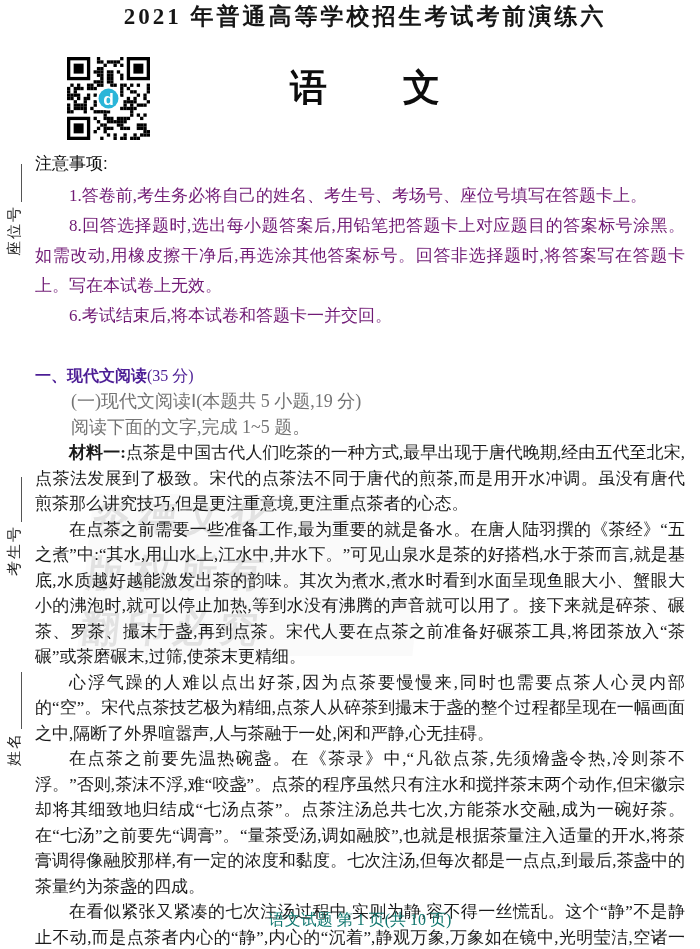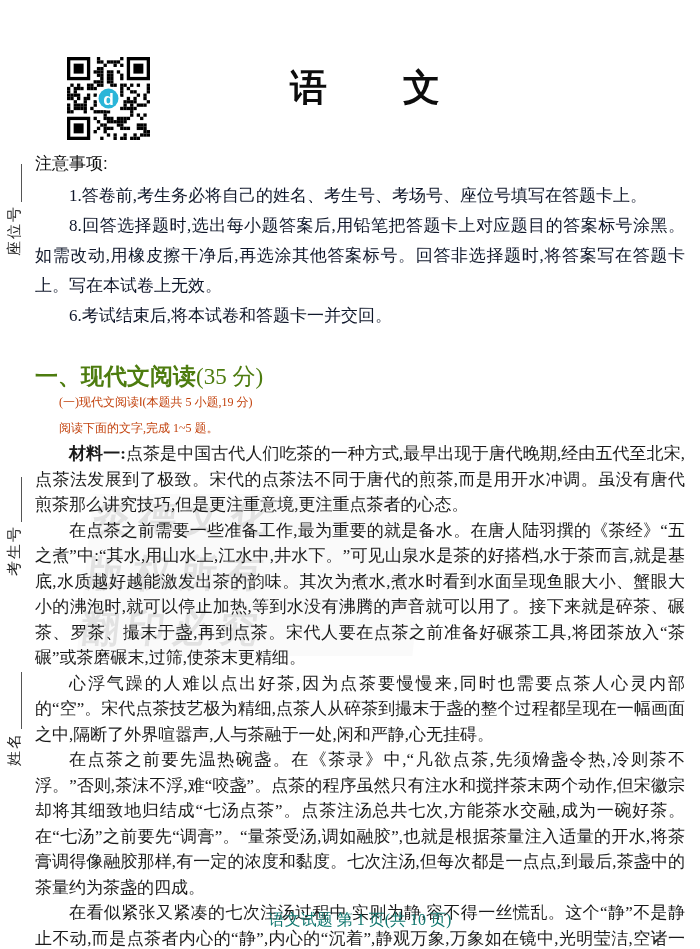--- a/index.html
+++ b/index.html
@@ -67,31 +67,31 @@
   
   .content{
     position:absolute;left:35px;top:152px;width:650px;z-index:1;
   }
   .notice-heading{
     font-family:"Liberation Sans", sans-serif;
     font-size:17px;font-weight:normal;margin:0 0 6px 0;color:#0c0c0c;
   }
   .notice-item{
     margin:0;font-size:17px;line-height:30px;
-    text-align:justify;text-indent:2em;color:#0f172a;
+    text-align:justify;text-indent:2em;color:#701a75;
   }
   .reading{margin-top:32px;}
   .section-heading{
-    margin:0;font-size:23px;line-height:26px;color:#4d7c0f;
+    margin:0;font-size:16px;line-height:26px;color:#4c1d95;
   }
   .section-heading .bold-part{
     font-family:"Liberation Sans", sans-serif;font-weight:bold;
   }
   .sub-line{
-    margin:0;font-size:12px;line-height:25.5px;text-indent:2em;color:#c2410c;
+    margin:0;font-size:18px;line-height:25.5px;text-indent:2em;color:#737373;
   }
   .body-par{
     margin:0;font-size:17px;line-height:25.5px;
     text-align:justify;text-indent:2em;color:#1a1a1a;
   }
   .material-label{font-weight:bold;}
   
   .footer{
     position:absolute;left:35px;width:650px;top:910px;
     text-align:center;font-size:16px;color:#0f766e;z-index:1;
@@ -108,20 +108,21 @@
   </div>
   <div class="seal-field" id="seal-candidate">
     <span>考生号</span>
       <span class="fill-line"></span>
   </div>
   <div class="seal-field" id="seal-name">
     <span>姓名</span>
       <span class="fill-line"></span>
   </div>
 
+  <div class="exam-title">2021 年普通高等学校招生考试考前演练六</div>
 
   <div class="qr">
       <svg viewBox="0 0 25 25">
         <rect x="0" y="0" width="25" height="25" fill="#fff"></rect>
         <rect x="9" y="0" width="1" height="1" fill="#000"></rect>
         <rect x="16" y="0" width="1" height="1" fill="#000"></rect>
         <rect x="9" y="1" width="1" height="1" fill="#000"></rect>
         <rect x="10" y="1" width="1" height="1" fill="#000"></rect>
         <rect x="12" y="1" width="1" height="1" fill="#000"></rect>
         <rect x="13" y="1" width="1" height="1" fill="#000"></rect>

